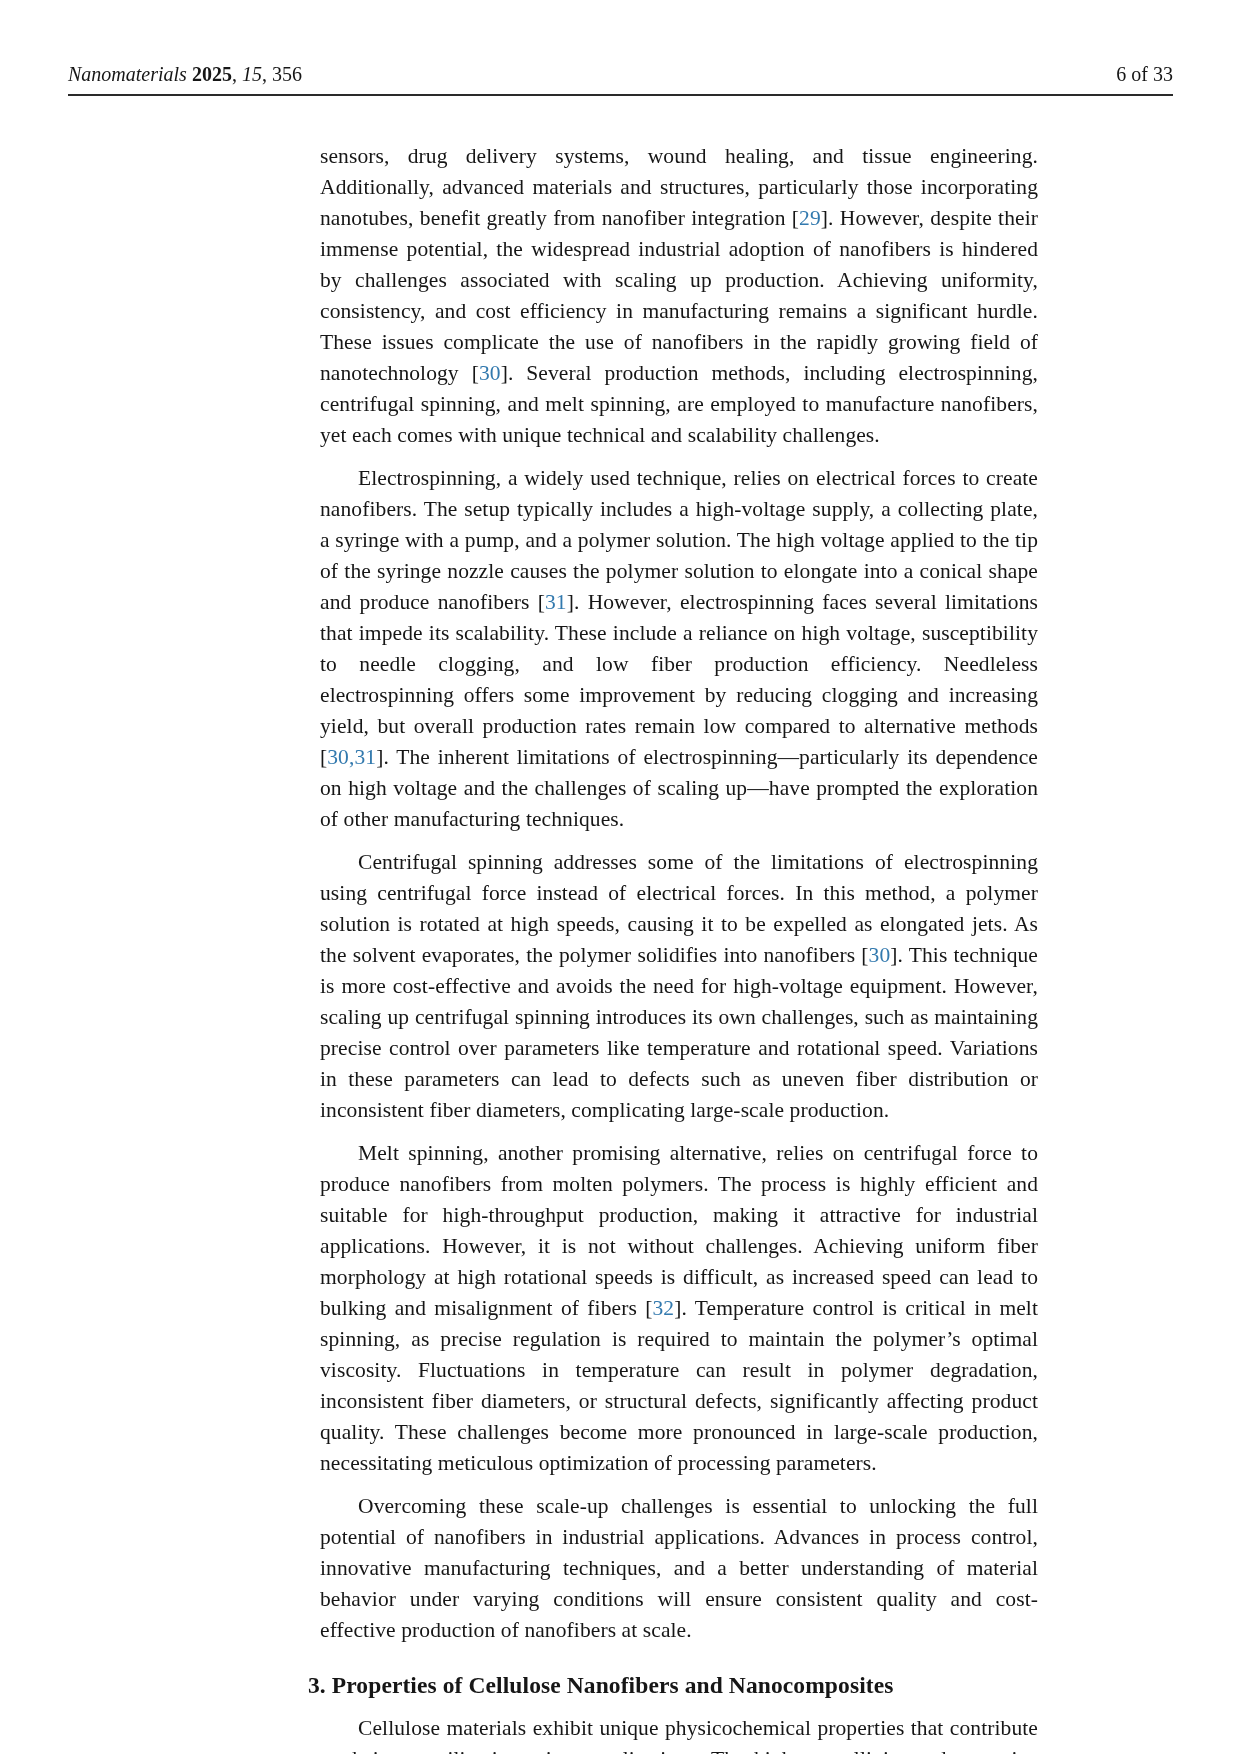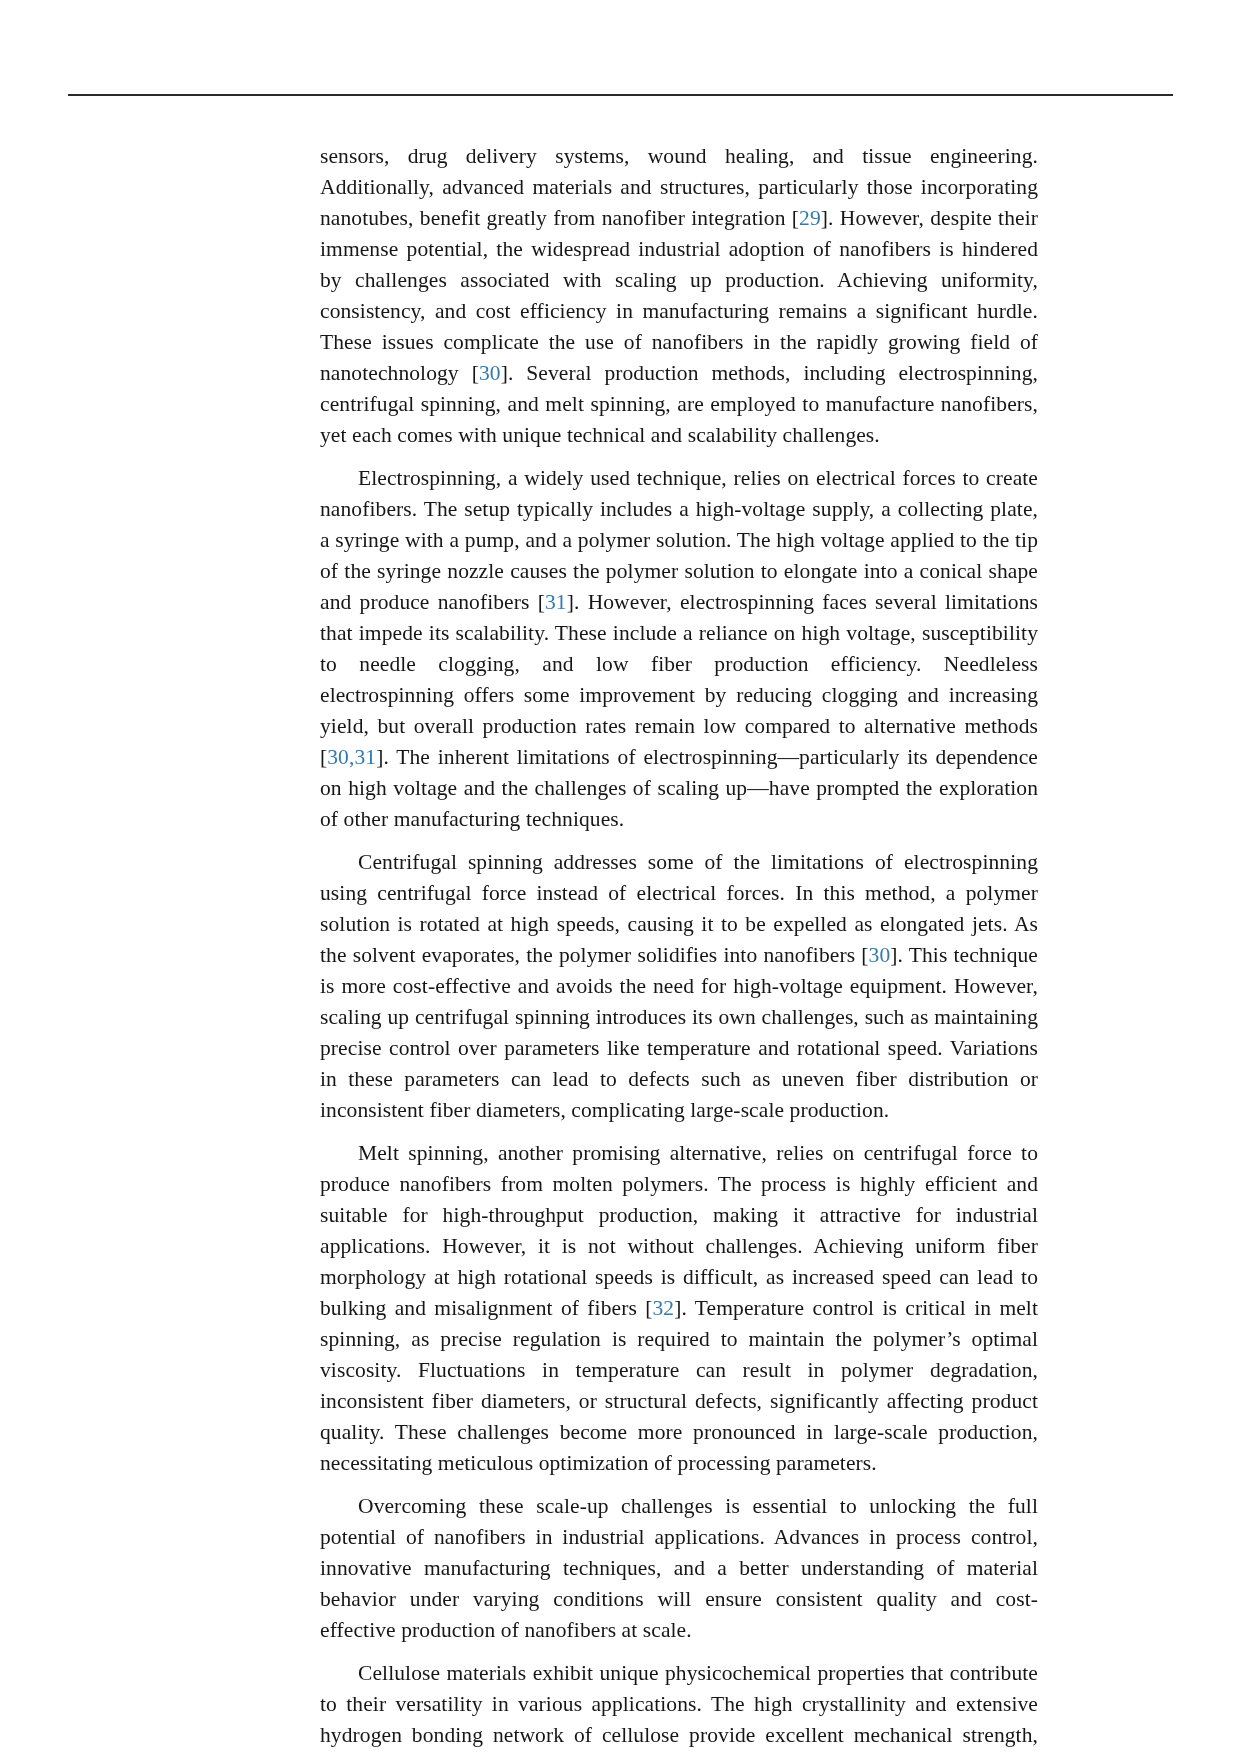--- a/index.html
+++ b/index.html
@@ -63,25 +63,30 @@
     font-weight: bold;
     text-align: left;
     margin: 24px 0 13px 0;
   }
 </style>
 </head>
 <body>
 
 <div class="page">
 
+  <div class="running-head">
+    <span><span class="seg-italic">Nanomaterials</span><span class="seg-normal"> </span><span class="seg-bold">2025</span><span class="seg-normal">, </span><span class="seg-italic">15</span><span class="seg-normal">, 356</span></span>
+    <span>6 of 33</span>
+  </div>
 
   <hr class="head-rule">
 
   <div class="article-body">
       <p class="para">sensors, drug delivery systems, wound healing, and tissue engineering.  Additionally, advanced materials and structures, particularly those incorporating nanotubes, benefit greatly from nanofiber integration [<a class="cite">29</a>].  However, despite their immense potential, the widespread industrial adoption of nanofibers is hindered by challenges associated with scaling up production.  Achieving uniformity, consistency, and cost efficiency in manufacturing remains a significant hurdle.  These issues complicate the use of nanofibers in the rapidly growing field of nanotechnology [<a class="cite">30</a>]. Several production methods, including electrospinning, centrifugal spinning, and melt spinning, are employed to manufacture nanofibers, yet each comes with unique technical and scalability challenges.</p>
       <p class="para indent">Electrospinning, a widely used technique, relies on electrical forces to create nanofibers. The setup typically includes a high-voltage supply, a collecting plate, a syringe with a pump, and a polymer solution.  The high voltage applied to the tip of the syringe nozzle causes the polymer solution to elongate into a conical shape and produce nanofibers [<a class="cite">31</a>]. However, electrospinning faces several limitations that impede its scalability.  These include a reliance on high voltage, susceptibility to needle clogging, and low fiber production efficiency.  Needleless electrospinning offers some improvement by reducing clogging and increasing yield, but overall production rates remain low compared to alternative methods [<a class="cite">30,31</a>]. The inherent limitations of electrospinning—particularly its dependence on high voltage and the challenges of scaling up—have prompted the exploration of other manufacturing techniques.</p>
       <p class="para indent">Centrifugal spinning addresses some of the limitations of electrospinning using centrifugal force instead of electrical forces.  In this method, a polymer solution is rotated at high speeds, causing it to be expelled as elongated jets.  As the solvent evaporates, the polymer solidifies into nanofibers [<a class="cite">30</a>].  This technique is more cost-effective and avoids the need for high-voltage equipment.  However, scaling up centrifugal spinning introduces its own challenges, such as maintaining precise control over parameters like temperature and rotational speed.  Variations in these parameters can lead to defects such as uneven fiber distribution or inconsistent fiber diameters, complicating large-scale production.</p>
       <p class="para indent">Melt spinning, another promising alternative, relies on centrifugal force to produce nanofibers from molten polymers.  The process is highly efficient and suitable for high-throughput production, making it attractive for industrial applications.  However, it is not without challenges.  Achieving uniform fiber morphology at high rotational speeds is difficult, as increased speed can lead to bulking and misalignment of fibers [<a class="cite">32</a>].  Temperature control is critical in melt spinning, as precise regulation is required to maintain the polymer’s optimal viscosity.  Fluctuations in temperature can result in polymer degradation, inconsistent fiber diameters, or structural defects, significantly affecting product quality.  These challenges become more pronounced in large-scale production, necessitating meticulous optimization of processing parameters.</p>
       <p class="para indent">Overcoming these scale-up challenges is essential to unlocking the full potential of nanofibers in industrial applications.  Advances in process control, innovative manufacturing techniques, and a better understanding of material behavior under varying conditions will ensure consistent quality and cost-effective production of nanofibers at scale.</p>
+      <h2 class="section-heading">3. Properties of Cellulose Nanofibers and Nanocomposites</h2>
       <p class="para indent">Cellulose materials exhibit unique physicochemical properties that contribute to their versatility in various applications.  The high crystallinity and extensive hydrogen bonding network of cellulose provide excellent mechanical strength, rigidity, and thermal stability [<a class="cite">33</a>].  Additionally, the chemical functionality of cellulose allows for modifications, which can enhance the compatibility of cellulose with different matrices.  These inherent characteristics of cellulose materials extend to CNFs, which possess exceptional properties that</p>
     </div>
 
 </div>
 
 </body></html>

